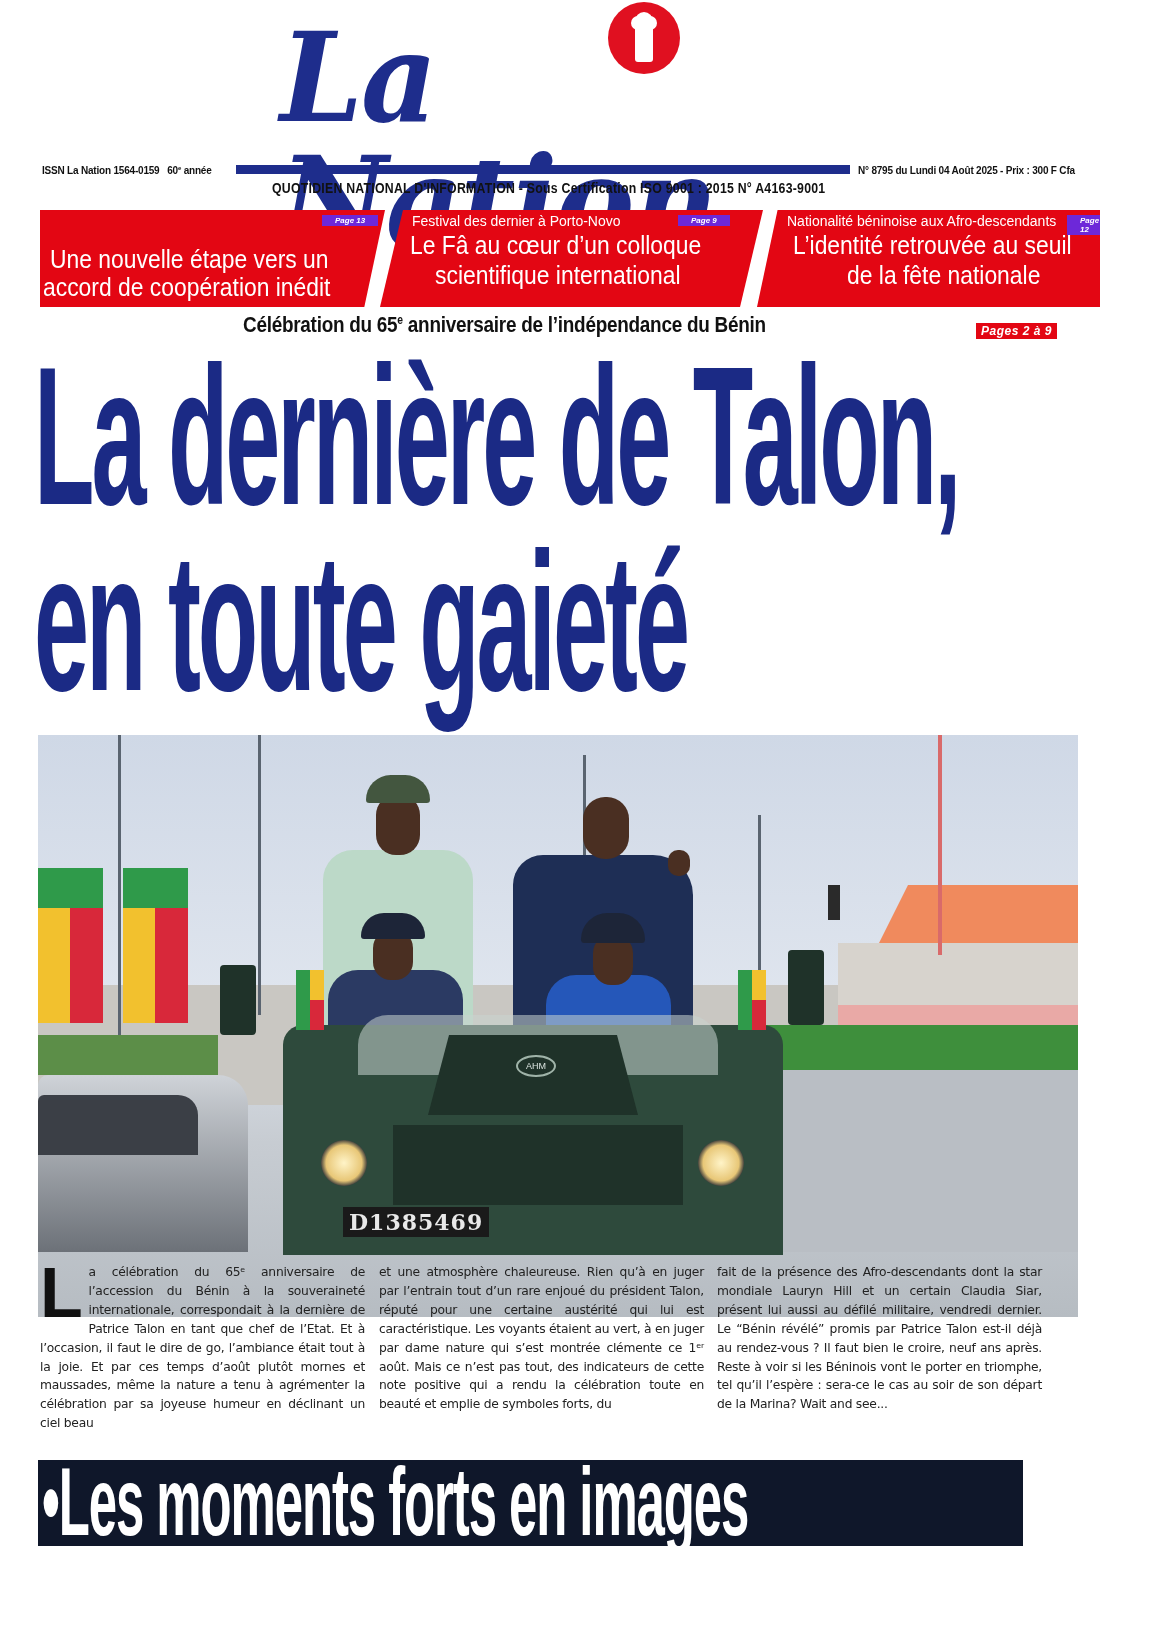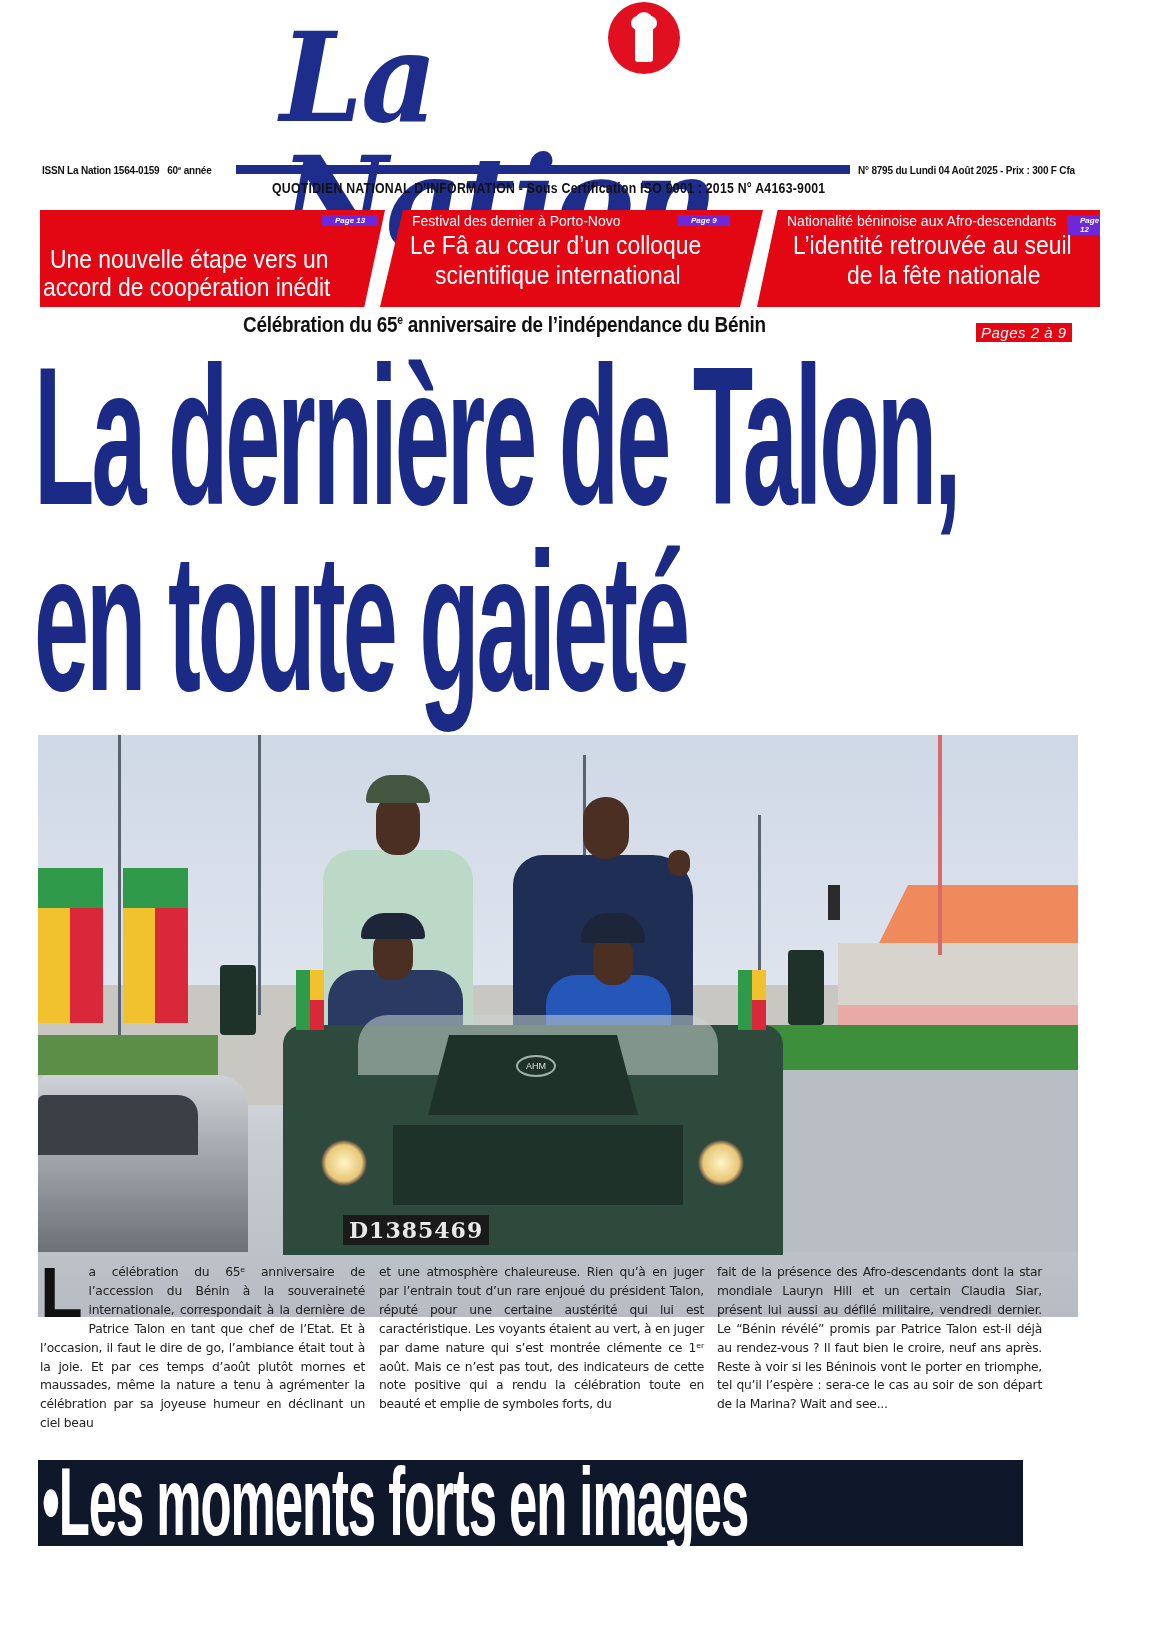--- a/index.html
+++ b/index.html
@@ -51,22 +51,22 @@
     font-style: italic; padding: 1px 13px;
   }
 
   
   .supertitle {
     position: absolute; left: 243px; top: 312px; font-size: 22px; font-weight: bold; color: #111;
     transform: scaleX(0.86); transform-origin: left top; white-space: nowrap; letter-spacing: -0.3px;
   }
   .supertitle sup { font-size: 12px; }
   .pages-badge {
-    position: absolute; left: 976px; top: 323px; background: #e30613; color: #fff; font-size: 15px;
-    font-weight: normal; font-style: italic; padding: 1px 5px; letter-spacing: 0.5px;
+    position: absolute; left: 976px; top: 323px; background: #e30613; color: #fff; font-size: 12px;
+    font-weight: bold; font-style: italic; padding: 1px 5px; letter-spacing: 0.5px;
   }
 
   
   .headline {
     position: absolute; left: 34px; top: 344px; width: 1100px;
     font-family: "Liberation Sans", sans-serif; font-weight: bold; color: #1b2a85;
     font-size: 196px; line-height: 186px; letter-spacing: -6px;
     transform: scaleX(0.505); transform-origin: left top; white-space: nowrap;
   }
   .headline .line { display: block; }
@@ -85,21 +85,21 @@
   .road { background: #b9bec4; }
   .jeep-body { background: #2e4a3c; }
   .jeep-dark { background: #1f3229; }
   .person-skin { background: #4a2f22; }
   .suit { background: #1e2e55; }
   .uniform-green { background: #bcd9c8; }
   .uniform-blue { background: #2557b9; }
   .uniform-navy { background: #2b3a63; }
   .cap-navy { background: #1d2538; }
   .light { background: radial-gradient(circle, #fff4c8 0%, #e8c777 55%, #3a3a3a 72%); border-radius: 50%; }
-  .plate { background: #1a1a1a; color: #e9e9e9; font-family: "DejaVu Serif", serif; font-weight: bold; font-size: 22px; letter-spacing: 1px; padding: 2px 6px; margin-top: 8px; }
+  .plate { background: #1a1a1a; color: #e9e9e9; font-family: "DejaVu Serif", serif; font-weight: bold; font-size: 22px; letter-spacing: 1px; padding: 2px 6px; }
   .car-silver { background: linear-gradient(180deg, #cfd3d8, #6c7178); }
 
   
   .article { position: absolute; top: 1263px; left: 40px; width: 1020px; height: 185px; }
   .col {
     position: absolute; top: 0; width: 325px; font-family: "DejaVu Sans", sans-serif;
     font-size: 12.3px; line-height: 18.9px; color: #222; text-align: justify; letter-spacing: -0.25px;
   }
   .col-1 { left: 0; }
   .col-2 { left: 339px; }

